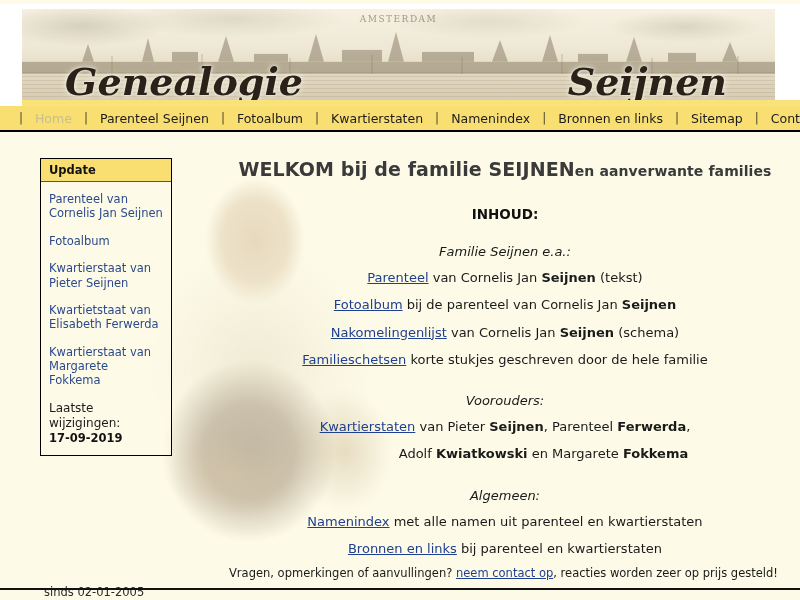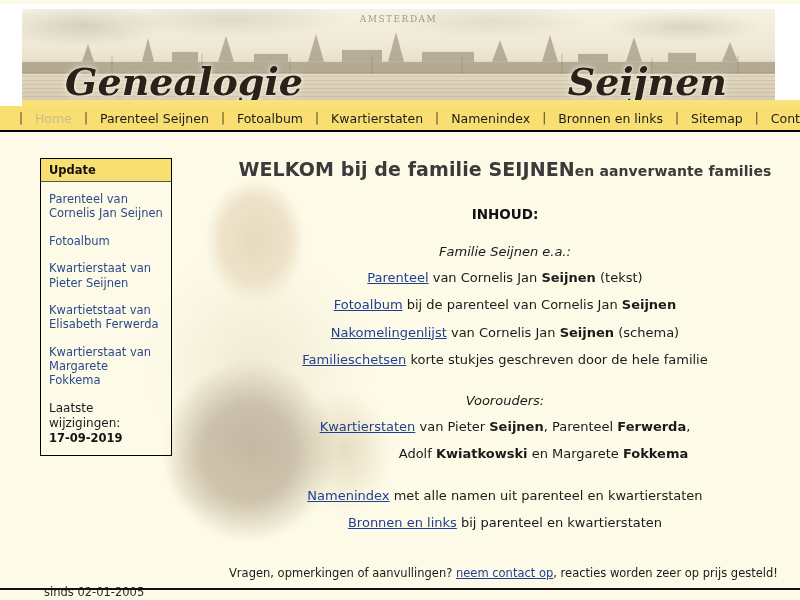--- a/index.html
+++ b/index.html
@@ -381,20 +381,21 @@
   <div class="group-gap"></div>
 
   <div class="group-label">Voorouders:</div>
 
   <div class="content-line"><a class="clink" href="#">Kwartierstaten</a><span> van Pieter </span><span class="bold">Seijnen</span><span>, Parenteel </span><span class="bold">Ferwerda</span><span>,</span></div>
 
   <div class="content-line indented"><span>Adolf </span><span class="bold">Kwiatkowski</span><span> en Margarete </span><span class="bold">Fokkema</span></div>
 
   <div class="group-gap"></div>
 
+  <div class="group-label">Algemeen:</div>
 
   <div class="content-line"><a class="clink" href="#">Namenindex</a><span> met alle namen uit parenteel en kwartierstaten</span></div>
 
   <div class="content-line"><a class="clink" href="#">Bronnen en links</a><span> bij parenteel en kwartierstaten</span></div>
 </main>
 
 <div id="footer-note"><span>Vragen, opmerkingen of aanvullingen? </span><a class="clink" href="#">neem contact op</a><span>, reacties worden zeer op prijs gesteld!</span></div>
 
 <div id="bottom-rule"></div>
 

